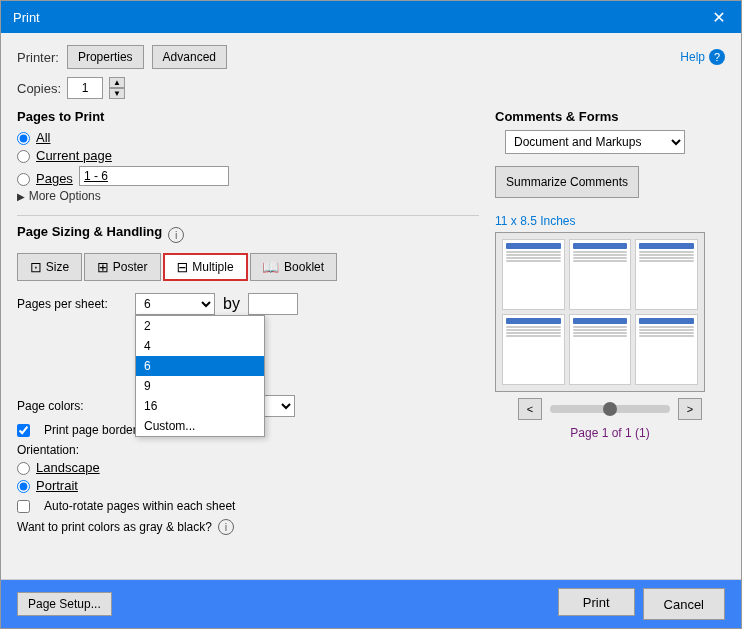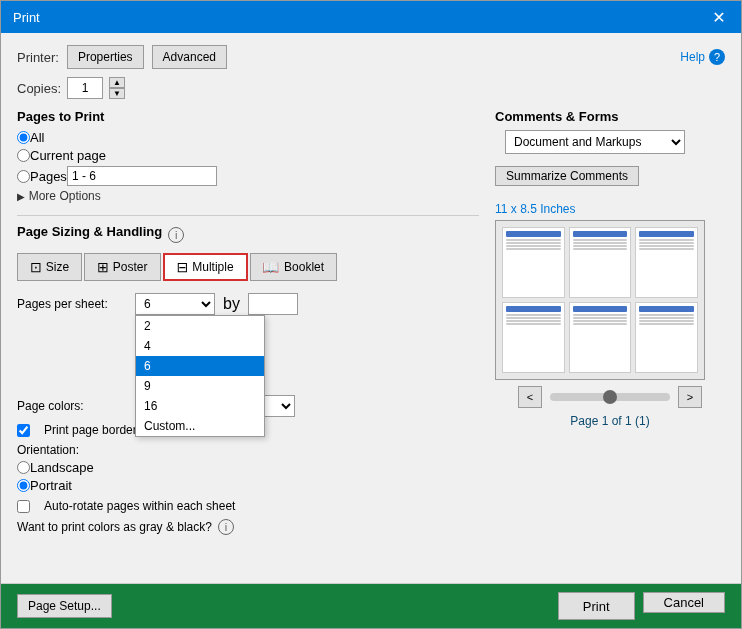--- a/index.html
+++ b/index.html
@@ -154,22 +154,24 @@
       flex-shrink: 0;
     }
 
     .section-title {
       font-weight: bold;
       margin-bottom: 6px;
       font-size: 13px;
     }
     .radio-item {
       display: flex;
-      align-items: center;
+      align-items: flex-end;
+      gap: 6px;
       margin-bottom: 3px;
+      text-decoration: underline;
     }
 
     input[type="radio"], input[type="checkbox"] {
       margin: 0;
     }
 
     .pages-input {
       width: 150px;
       height: 20px;
       border: 1px solid #999;
@@ -315,21 +317,21 @@
     .cf-select {
       width: 180px;
       height: 24px;
       border: 1px solid #999;
       font-size: 12px;
       background: white;
       padding: 0 4px;
     }
 
     .summarize-btn {
-      height: 20px;
+      height: 32px;
       padding: 0 10px;
       border: 1px solid #999;
       background: #e1e1e1;
       font-size: 12px;
       cursor: pointer;
       margin-top: 6px;
     }
 
     
     .preview-label {
@@ -416,45 +418,45 @@
       border-radius: 50%;
       position: absolute;
       top: -3px;
       left: 50%;
       transform: translateX(-50%);
     }
 
     .page-info {
       font-size: 12px;
       text-align: center;
-      color: #0c4a6e;
+      color: #701a75;
     }
 
     
     .bottom-bar {
       display: flex;
       align-items: center;
       justify-content: space-between;
       padding: 8px 16px;
       border-top: 1px solid #ccc;
-      background: #15803d;
+      background: #3b82f6;
       flex-shrink: 0;
     }
 
     .print-btn {
       height: 28px;
       padding: 0 24px;
       background: #e1e1e1;
       border: 1px solid #999;
       font-size: 13px;
       cursor: pointer;
     }
 
     .cancel-btn {
-      height: 21px;
+      height: 32px;
       padding: 0 20px;
       background: #e1e1e1;
       border: 1px solid #999;
       font-size: 13px;
       cursor: pointer;
     }
 
     .separator {
       height: 1px;
       background: #ccc;

